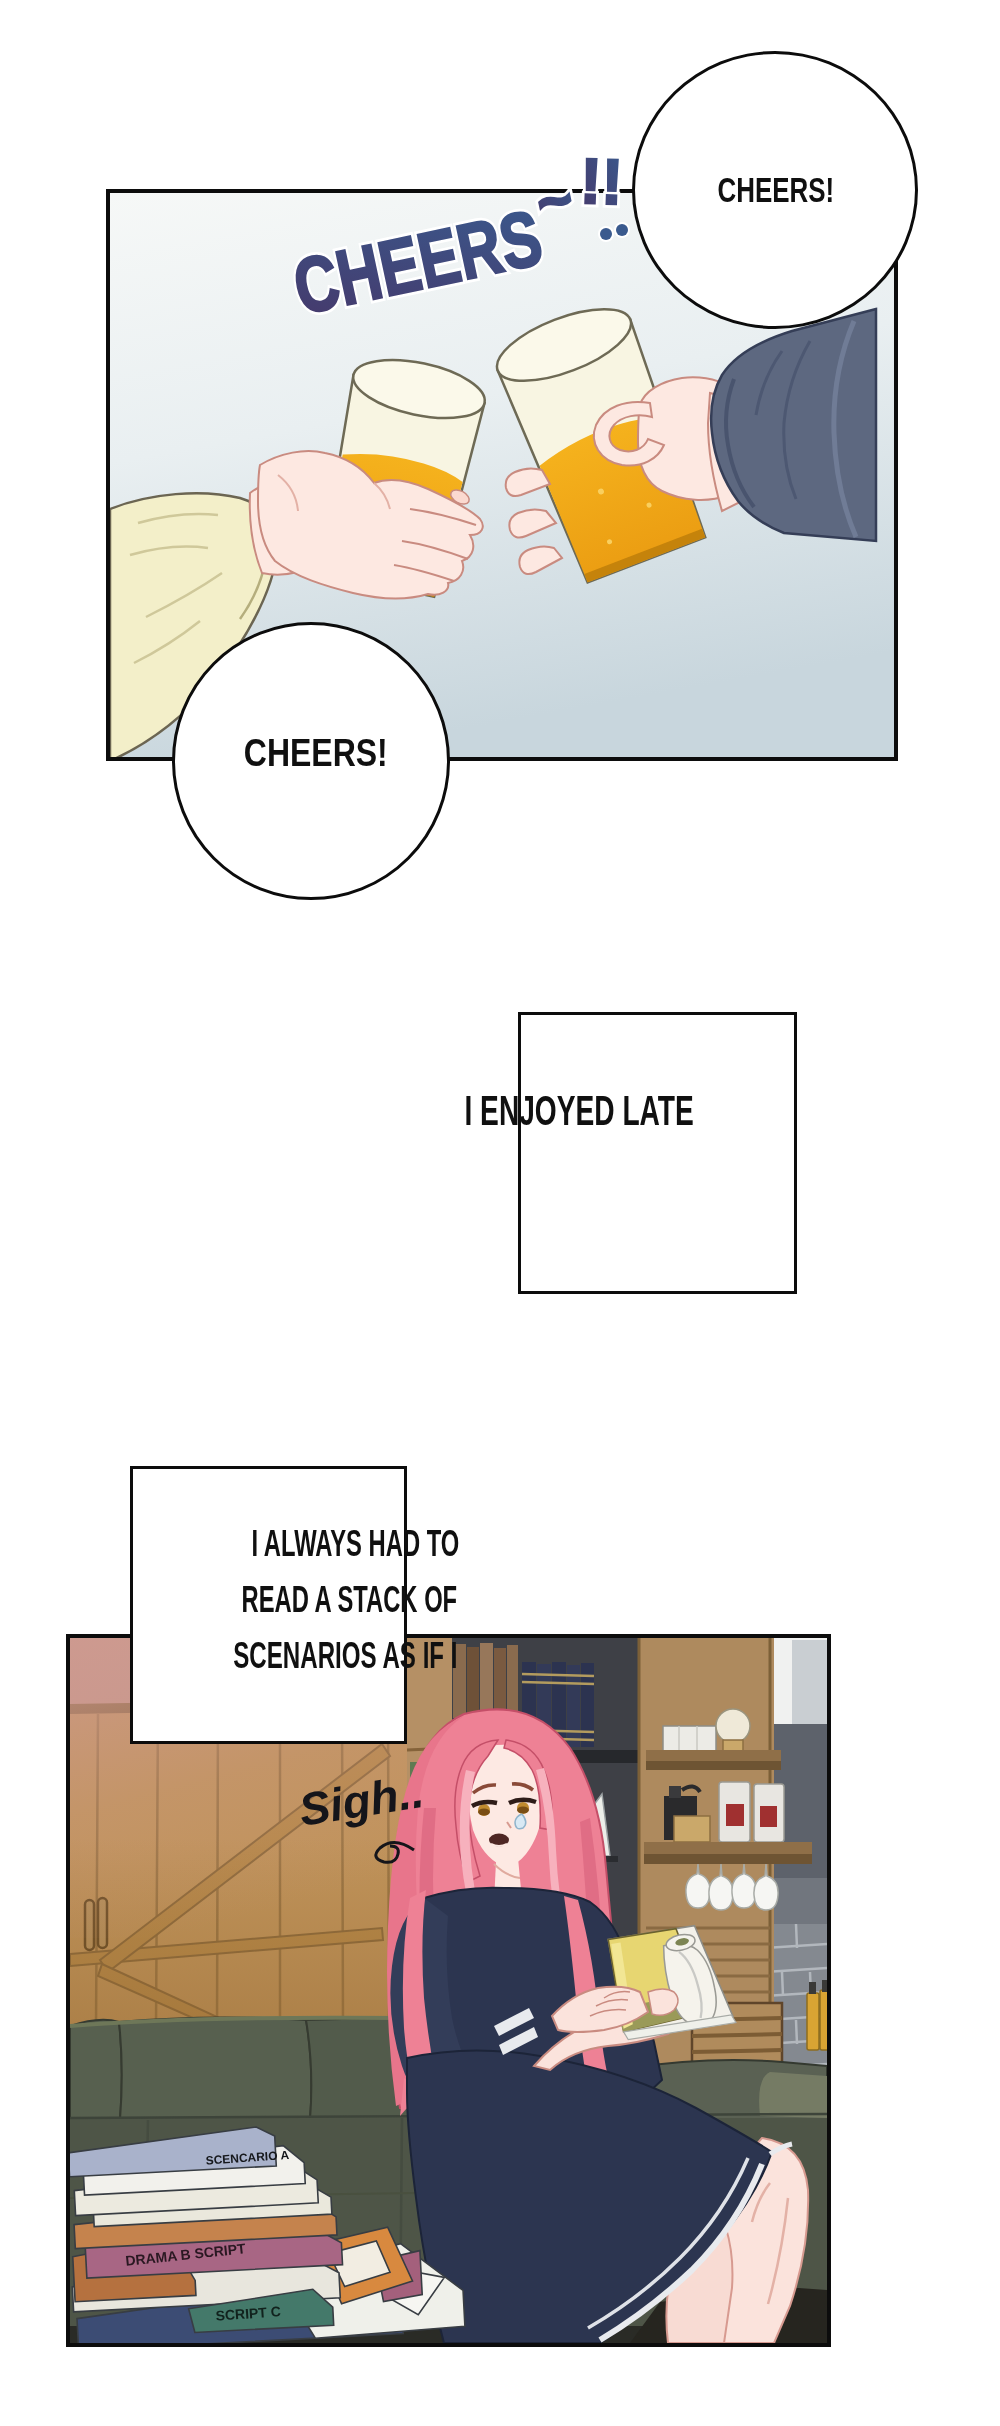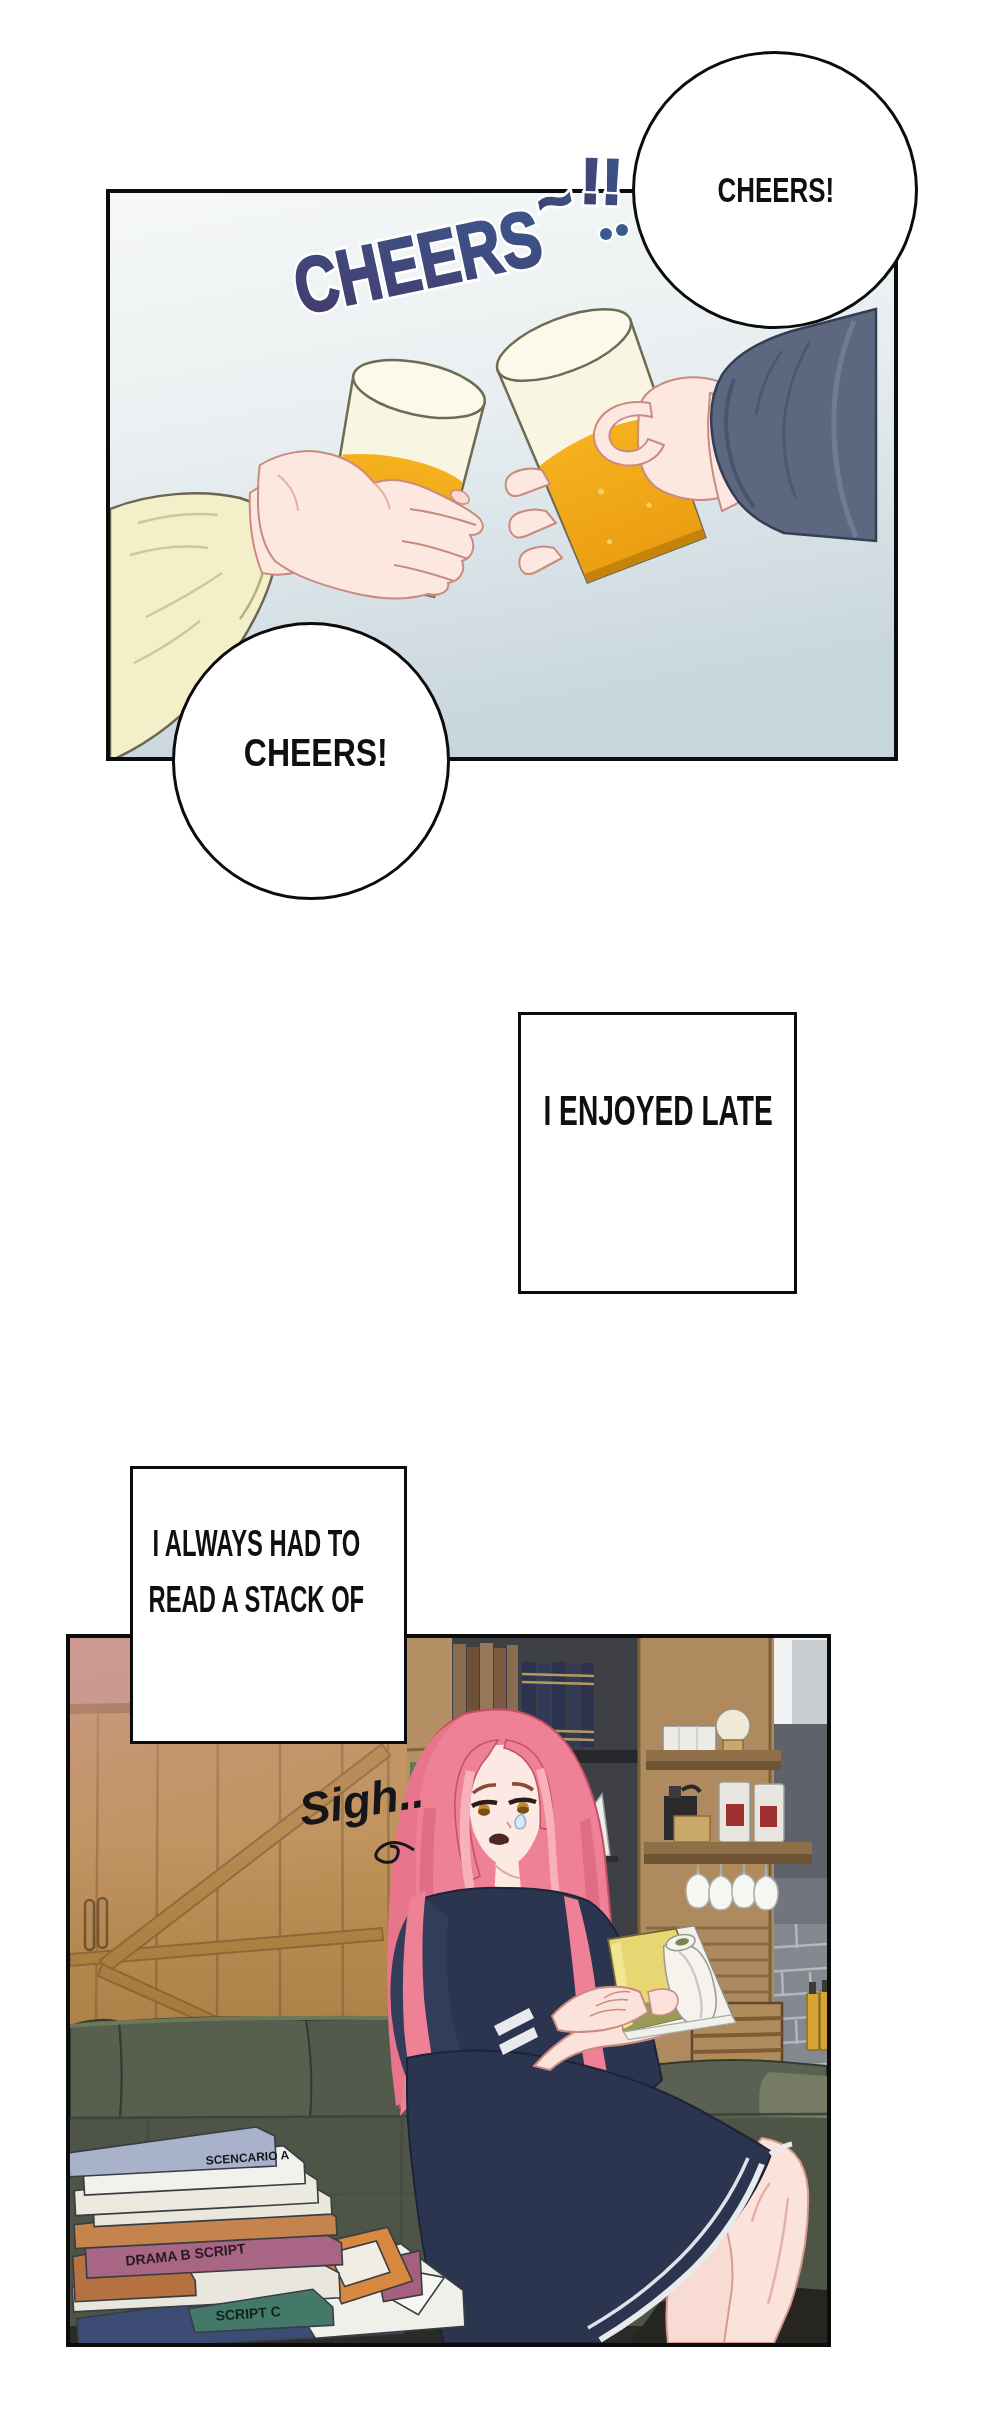--- a/index.html
+++ b/index.html
@@ -115,21 +115,21 @@
   <div class="abs" style="left:526px;top:170px;width:500px;text-align:center;">
     <div class="cline" style="font-size:35px;transform:scaleX(0.74);">CHEERS!</div>
   </div>
 
   <div class="abs" id="bubble2" style="left:172px;top:622px;width:272px;height:272px;border-radius:50%;background:#fff;border:3px solid #0c0c0c;"></div>
   <div class="abs" style="left:66px;top:731px;width:500px;text-align:center;">
     <div class="cline" style="font-size:39px;transform:scaleX(0.82);">CHEERS!</div>
   </div>
 
   <div class="abs" id="box1" style="left:518px;top:1012px;width:273px;height:276px;border:3px solid #0c0c0c;background:#fff;"></div>
-  <div class="abs" style="left:408px;top:1084px;width:500px;text-align:center;line-height:54px;">
+  <div class="abs" style="left:408px;top:1084px;width:500px;text-align:left;line-height:54px;">
     <div><span class="cline" style="font-size:42px;transform:scaleX(0.67);">I ENJOYED LATE</span></div>
   </div>
 
   <div class="abs" id="panel2" style="left:66px;top:1634px;width:757px;height:705px;border:4px solid #0c0c0c;background:#43454b;">
     <svg width="757" height="705" viewBox="0 0 757 705" style="position:absolute;left:0;top:0;">
 
       <rect x="0" y="0" width="757" height="705" fill="#43454b"></rect>
 
       <g>
         <rect x="0" y="0" width="337" height="388" fill="#c0935a"></rect>
@@ -375,18 +375,19 @@
         <path d="M 17 524 L 218 510 L 238 528 L 238 549 L 17 549 Z" fill="#f2f1ec"></path>
         <path d="M 3 506 L 192 490 L 210 500 L 210 530 L 3 530 Z" fill="#a9b2cb"></path>
       </g>
       <text x="136" y="527" font-size="12" font-weight="bold" fill="#16181c" transform="rotate(-4 131 528)" style="font-family:'Liberation Sans',sans-serif;">SCENCARIO A</text>
       <text x="56" y="628" font-size="14" font-weight="bold" fill="#2a1822" transform="rotate(-6 54 629)" style="font-family:'Liberation Sans',sans-serif;">DRAMA B SCRIPT</text>
       <text x="146" y="683" font-size="14" font-weight="bold" fill="#11221d" transform="rotate(-4 142 684)" style="font-family:'Liberation Sans',sans-serif;">SCRIPT C</text>
     </svg>
   </div>
 
   <div class="abs" id="box2" style="left:130px;top:1466px;width:271px;height:272px;border:3px solid #0c0c0c;background:#fff;"></div>
-  <div class="abs" style="left:6px;top:1519px;width:500px;text-align:center;line-height:49px;">
+  <div class="abs" style="left:13px;top:1519px;width:500px;text-align:right;line-height:49px;">
     <div><span class="cline" style="font-size:36px;transform:scaleX(0.66);">I ALWAYS HAD TO</span></div>
     <div><span class="cline" style="font-size:36px;transform:scaleX(0.66);">READ A STACK OF</span></div>
+    <div><span class="cline" style="font-size:36px;transform:scaleX(0.67);">SCENARIOS AS IF I</span></div>
   </div>
 
 </div>
 
 </body></html>

